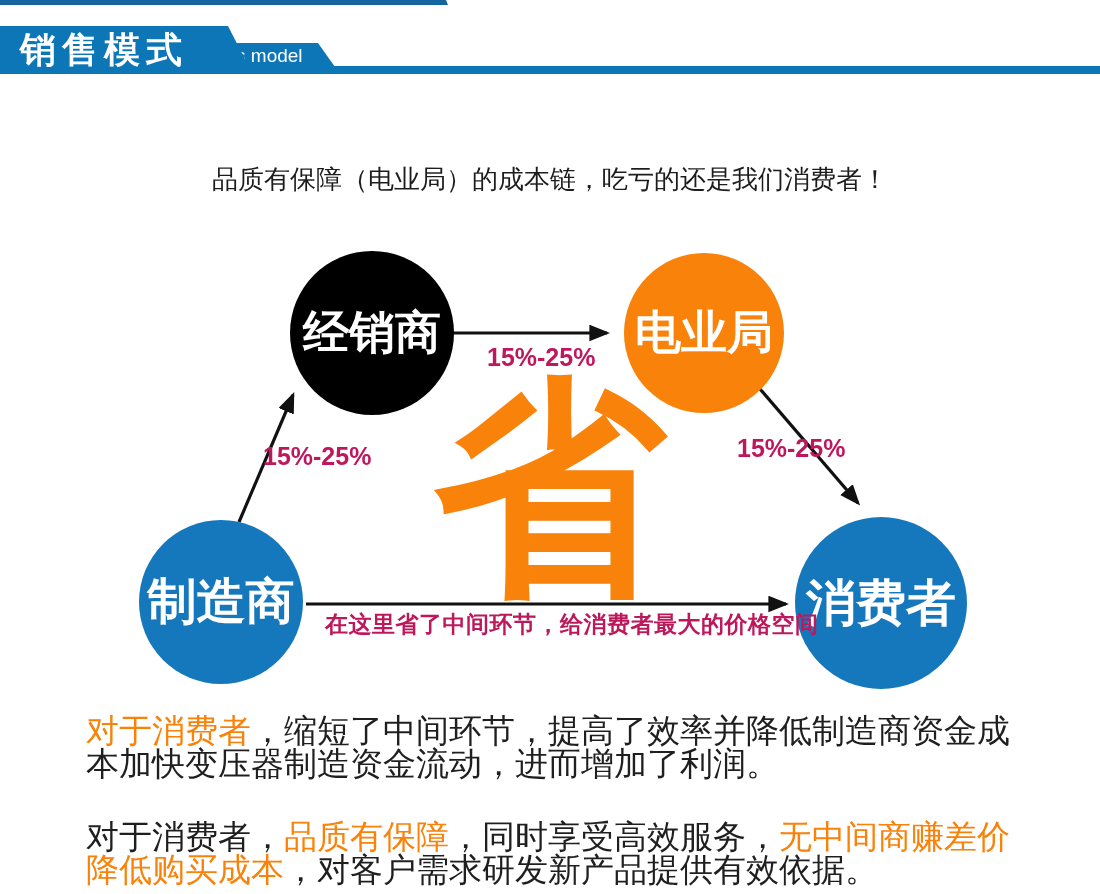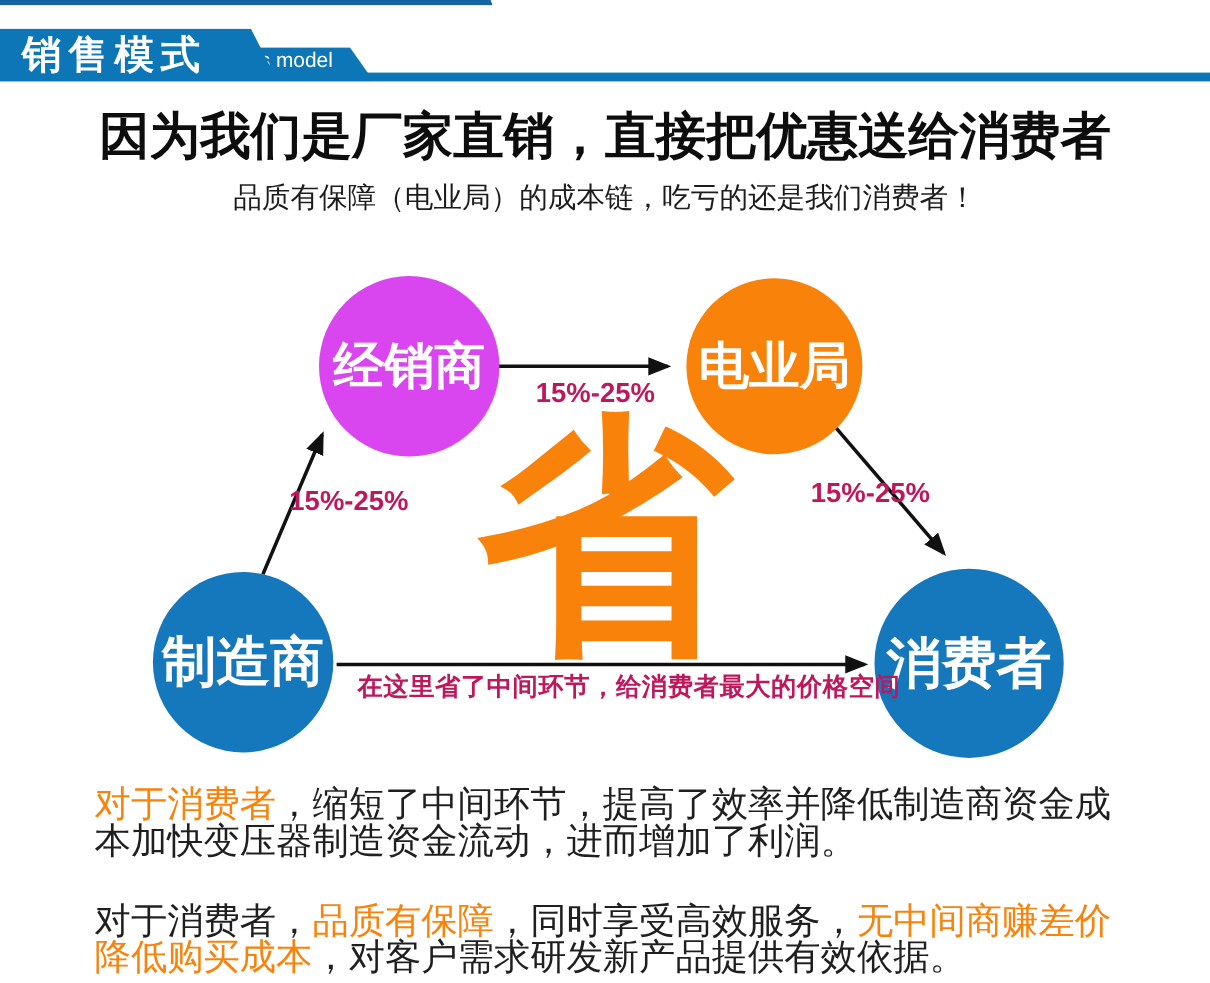--- a/index.html
+++ b/index.html
@@ -22,21 +22,21 @@
   .hero-title{position:absolute;left:0;top:96px;width:1100px;text-align:center;margin:0;
               font-family:"Liberation Serif",serif;font-weight:900;font-size:46px;line-height:56px;
               color:#0d0d0d;letter-spacing:0px;white-space:nowrap;}
   .hero-subtitle{position:absolute;left:0;top:163px;width:1100px;text-align:center;margin:0;
                  font-size:26px;line-height:32px;color:#1c1c1c;font-weight:400;white-space:nowrap;}
 
   
   .arrows-layer{position:absolute;left:0;top:0;width:1100px;height:894px;pointer-events:none;}
   .node{position:absolute;border-radius:50%;display:flex;align-items:center;justify-content:center;
         color:#ffffff;font-weight:700;white-space:nowrap;}
-  .node-dealer{left:290px;top:251px;width:164px;height:164px;background:#d946ef;font-size:46px;}
+  .node-dealer{left:290px;top:251px;width:164px;height:164px;background:#000000;font-size:46px;}
   .node-bureau{left:624px;top:253px;width:160px;height:160px;background:#f8820a;font-size:46px;}
   .node-manufacturer{left:139px;top:520px;width:164px;height:164px;background:#1678bc;font-size:49px;}
   .node-consumer{left:795px;top:517px;width:172px;height:172px;background:#1678bc;font-size:50px;}
   .big-save{position:absolute;left:430px;top:373px;width:240px;text-align:center;
             font-size:232px;line-height:1;font-weight:700;color:#f8820a;}
   .edge-label{position:absolute;font-size:25px;font-weight:700;color:#be185d;white-space:nowrap;}
   .edge-label-1{left:263px;top:442px;}
   .edge-label-2{left:487px;top:343px;}
   .edge-label-3{left:737px;top:434px;}
   .edge-label-4{left:325px;top:609px;font-size:23px;letter-spacing:0.5px;}
@@ -57,21 +57,20 @@
   <header>
     <div class="band-strip"></div>
     <div class="band-mid">
       <span>Sales model</span>
     </div>
     <div class="band-main">
       <span>销售模式</span>
     </div>
   </header>
 
-  <h1 class="hero-title">因为我们是厂家直销，直接把优惠送给消费者</h1>
   <p class="hero-subtitle">品质有保障（电业局）的成本链，吃亏的还是我们消费者！</p>
 
   <svg class="arrows-layer" viewBox="0 0 1100 894" xmlns="http://www.w3.org/2000/svg">
     <defs>
       <marker id="ah" markerWidth="6.5" markerHeight="5.6" refX="5.5" refY="2.6" orient="auto" markerUnits="strokeWidth">
         <path d="M0,0 L6.5,2.6 L0,5.2 Z" fill="#111111"></path>
       </marker>
     </defs>
     <line x1="239" y1="522" x2="293" y2="395" stroke="#111111" stroke-width="3.2" marker-end="url(#ah)"></line>
     <line x1="452" y1="333" x2="607" y2="333" stroke="#111111" stroke-width="3.2" marker-end="url(#ah)"></line>

